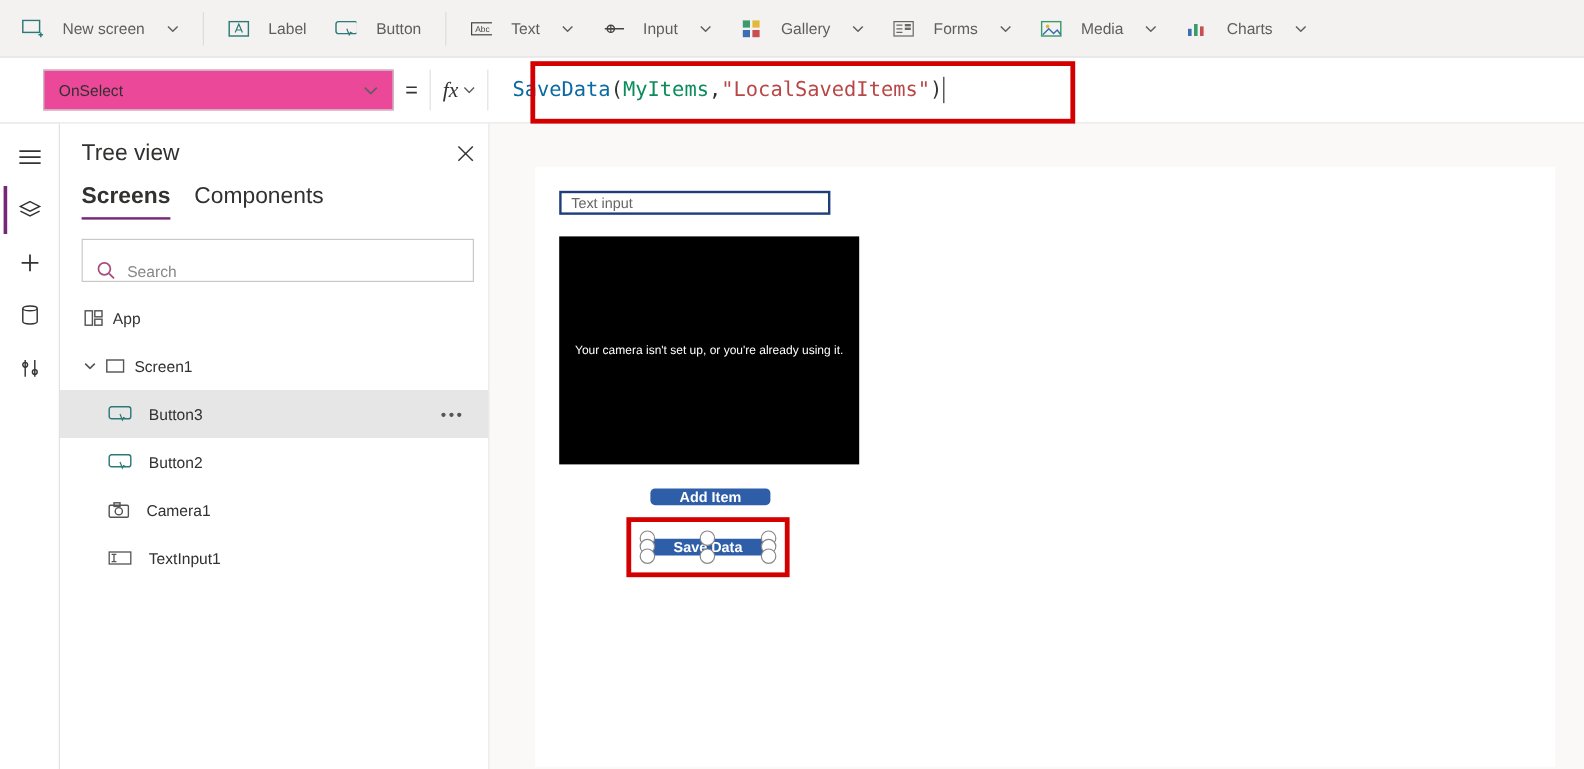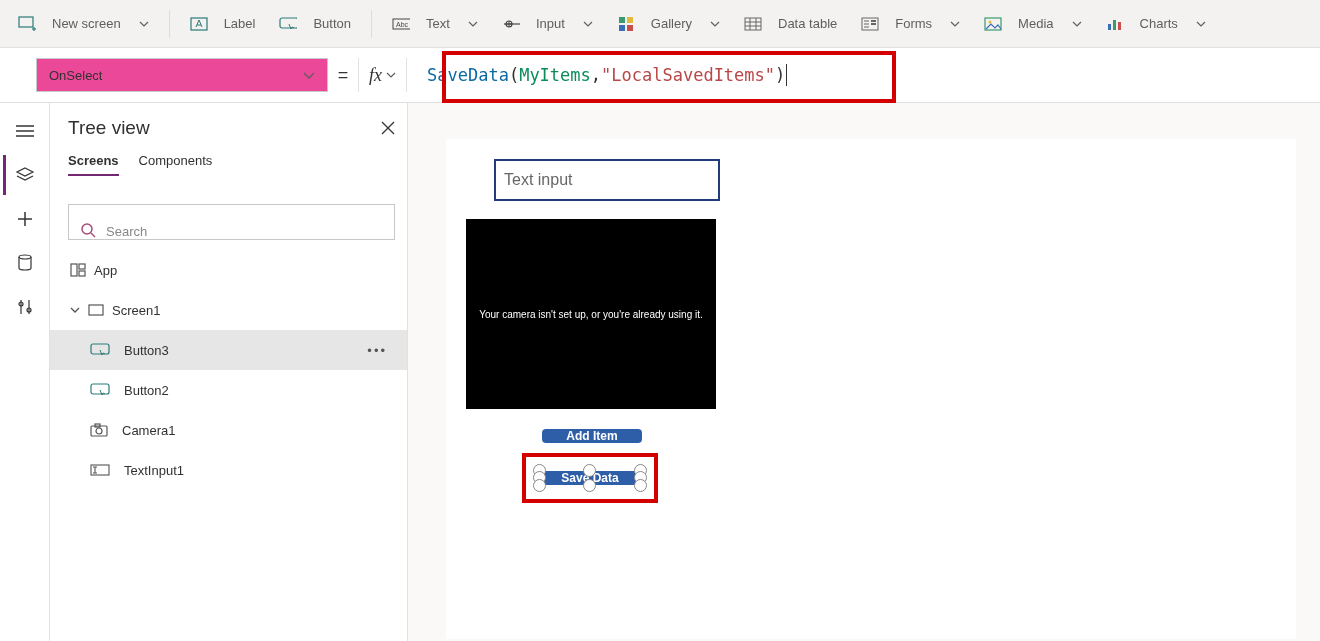--- a/index.html
+++ b/index.html
@@ -28,37 +28,37 @@
   .tok-str { color:#b84747; }
   .caret { display:inline-block; width:1px; height:22px; background:#333; vertical-align:middle; margin-left:1px; }
 
   
   .main { display:flex; height:calc(641px - 48px - 54px); }
   .rail { width:50px; border-right:1px solid #e1e1e1; display:flex; flex-direction:column; align-items:center; padding-top:8px; }
   .rail-btn { width:40px; height:40px; display:flex; align-items:center; justify-content:center; cursor:pointer; margin-bottom:4px; }
   .rail-btn.active { border-left:3px solid #742774; margin-left:-3px; }
   .tree-panel { width:358px; border-right:1px solid #e1e1e1; padding:14px 12px 0 18px; background:#fff; }
   .tree-title { font-size:19px; display:flex; justify-content:space-between; align-items:center; margin-bottom:14px;gap:32px; }
-  .tree-tabs { display:flex; gap:20px; font-size:13px; margin-bottom:28px; }
+  .tree-tabs { display:flex; gap:20px; font-size:19px; margin-bottom:16px; }
   .tree-tab { padding-bottom:6px; }
   .tree-tab.active { font-weight:600; border-bottom:2px solid #742774; }
   .search { display:flex; align-items:flex-end; gap:9px; border:1px solid #c8c8c8; height:36px; padding:0 12px; margin-bottom:10px;margin-top:16px; }
   .tree-list { margin-left:-18px; margin-right:-12px; }
   .tree-row { display:flex; align-items:center; height:40px; padding-left:20px; gap:8px; cursor:pointer; }
   .tree-row.level1 { padding-left:20px; }
   .tree-row.level2.sel { background:#e6e6e6; padding-left:40px; justify-content:space-between; padding-right:20px; }
   .tree-row.level2 { padding-left:40px; }
   .tree-row .row-left { display:flex; align-items:center; gap:14px; }
   .tree-row .dots { letter-spacing:2px; color:#555; }
   .chev-icon { display:inline-block; transform:rotate(0deg); }
 
   
   .canvas-area { flex:1; background:#faf9f8; padding:36px 0 0 38px; }
   .canvas { width:850px; height:500px; background:#fff; padding:20px; }
-  .ti { width:226px; height:42px; border:2px solid #1f3d7a; display:flex; align-items:center; padding:0 8px; font-size:16px; color:#666; margin-bottom:18px;margin-left:28px; }
+  .ti { width:226px; height:20px; border:2px solid #1f3d7a; display:flex; align-items:center; padding:0 8px; font-size:12px; color:#666; margin-bottom:18px; }
   .cam { width:250px; height:190px; background:#000; color:#fff; display:flex; align-items:center; justify-content:center; font-size:10px; text-align:center; margin-bottom:20px; }
   .btn-row { margin-left:76px; }
   .pabtn { width:100px; height:14px; background:#2f5ea8; color:#fff; font-weight:600; font-size:12px; display:flex; align-items:center; justify-content:center; border-radius:4px; margin-bottom:10px; }
   .sel-wrap { position:relative; display:inline-block; padding:14px; border:4px solid #d40000; margin-left:56px; }
   .sel-inner { position:relative; }
   .pabtn.sel { margin:0; }
   .handle { width:13px; height:13px; background:#fff; border:1px solid #888; border-radius:50%; position:absolute; }
   .h-tl { left:-7px; top:-7px; } .h-tc{left:calc(50% - 7px);top:-7px;} .h-tr{right:-7px;top:-7px;}
   .h-ml{left:-7px;top:calc(50% - 7px);} .h-mr{right:-7px;top:calc(50% - 7px);}
   .h-bl{left:-7px;bottom:-7px;} .h-bc{left:calc(50% - 7px);bottom:-7px;} .h-br{right:-7px;bottom:-7px;}
@@ -142,32 +142,20 @@
           <rect x="1" y="9" width="6" height="6" fill="#3b6fb5"></rect>
           <rect x="9" y="9" width="6" height="6" fill="#c94f4f"></rect>
         </svg>
       </span>
     <span>Gallery</span>
     <span class="chev">
         <svg width="10" height="6">
           <path d="M1 1 L5 5 L9 1" fill="none" stroke="#605e5c" stroke-width="1.2"></path>
         </svg>
       </span>
-  </div>
-  <div class="ribbon-btn">
-    <span class="icon">
-        <svg width="18" height="14">
-          <rect x="1" y="1" width="16" height="12" fill="none" stroke="#666" stroke-width="1"></rect>
-          <line x1="1" y1="5" x2="17" y2="5" stroke="#666"></line>
-          <line x1="1" y1="9" x2="17" y2="9" stroke="#666"></line>
-          <line x1="6" y1="1" x2="6" y2="13" stroke="#666"></line>
-          <line x1="12" y1="1" x2="12" y2="13" stroke="#666"></line>
-        </svg>
-      </span>
-    <span>Data table</span>
   </div>
   <div class="ribbon-btn">
     <span class="icon">
         <svg width="18" height="14">
           <rect x="1" y="1" width="16" height="12" fill="none" stroke="#666" stroke-width="1"></rect>
           <line x1="3" y1="4" x2="8" y2="4" stroke="#666"></line>
           <line x1="3" y1="7" x2="8" y2="7" stroke="#666"></line>
           <line x1="3" y1="10" x2="8" y2="10" stroke="#666"></line>
           <rect x="10" y="3" width="5" height="2" fill="#666"></rect>
           <rect x="10" y="6" width="5" height="2" fill="#666"></rect>

